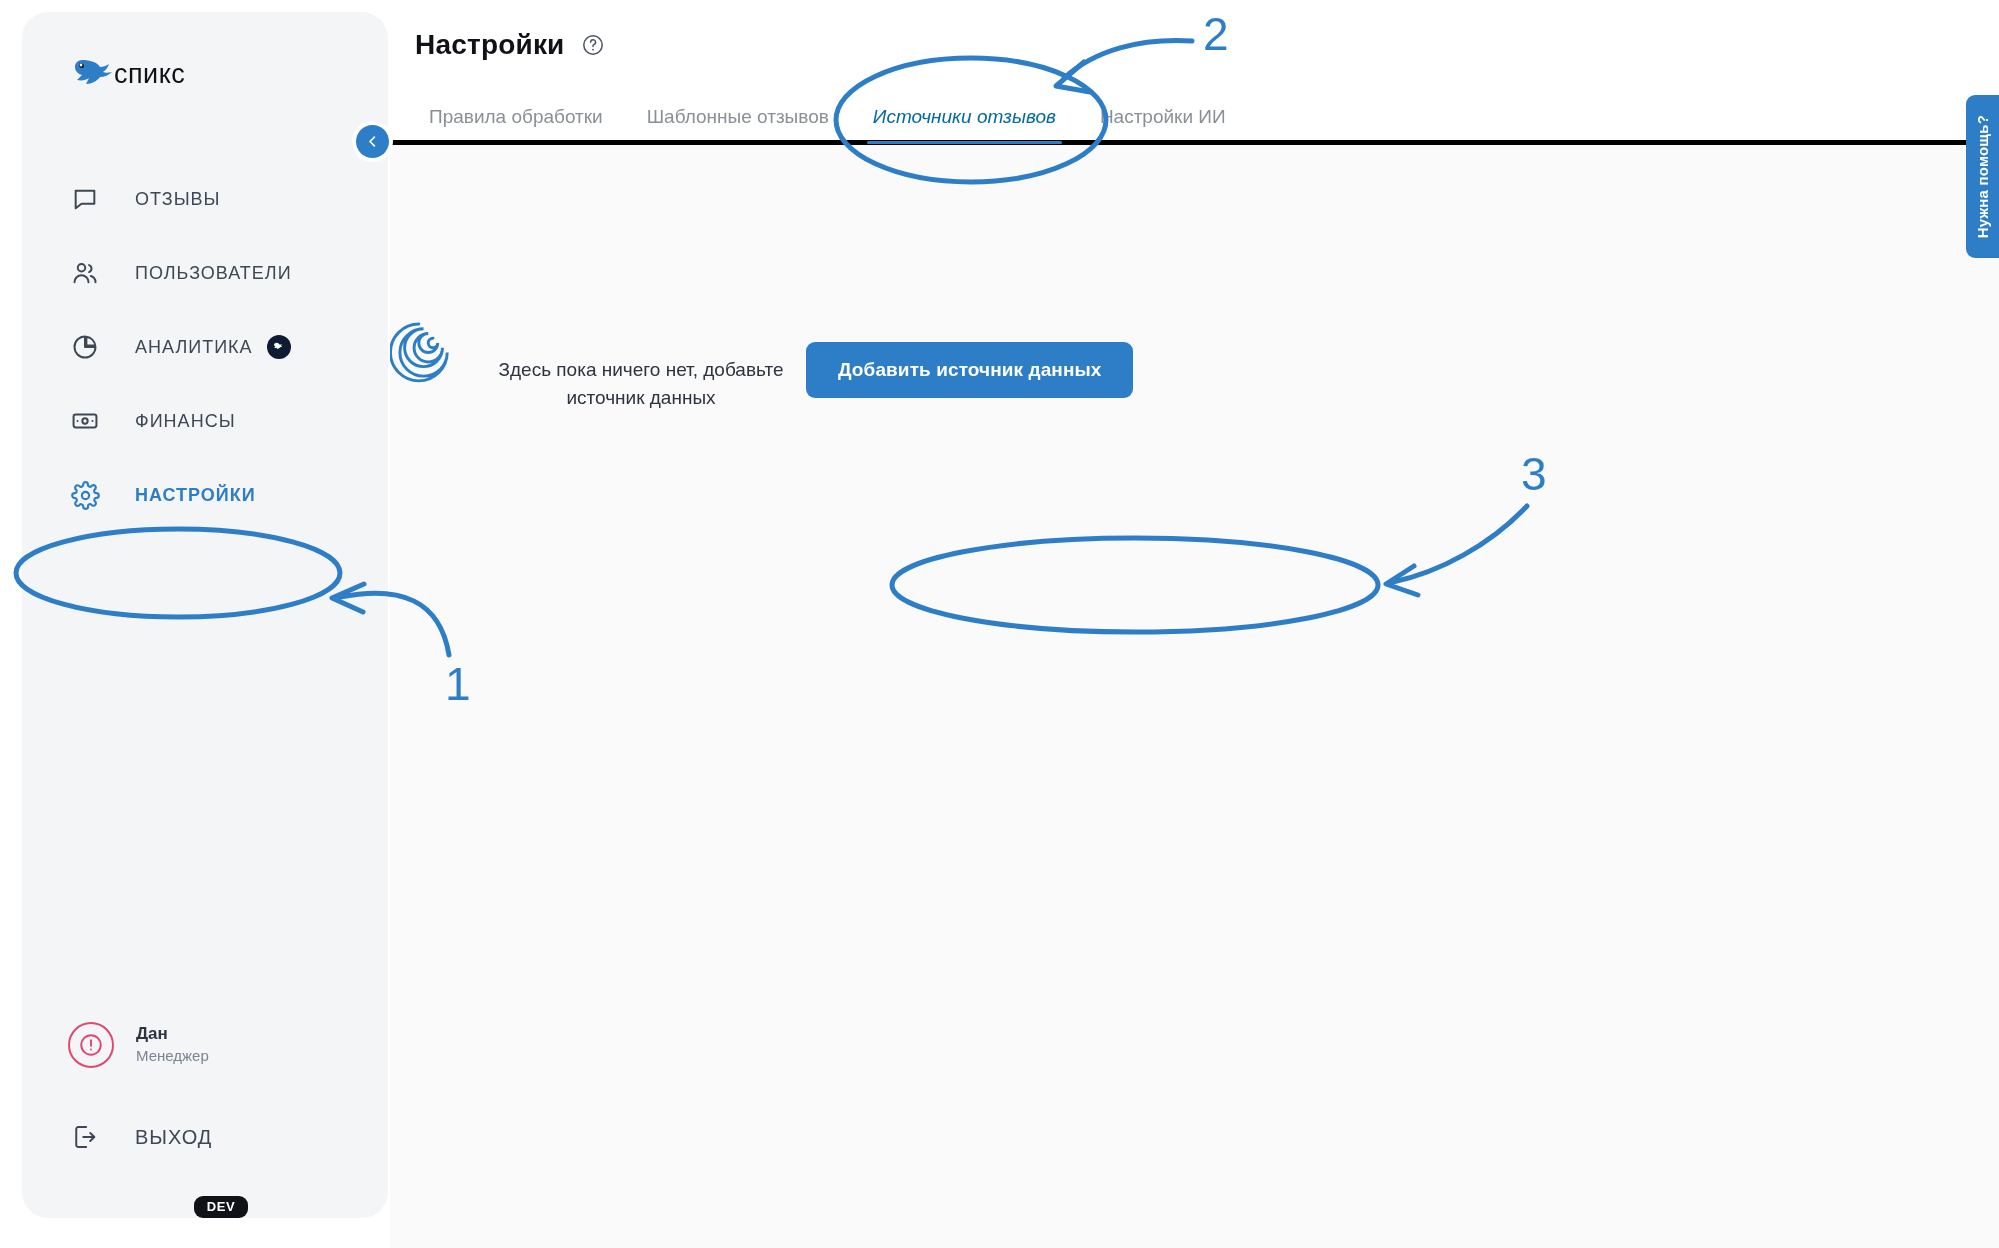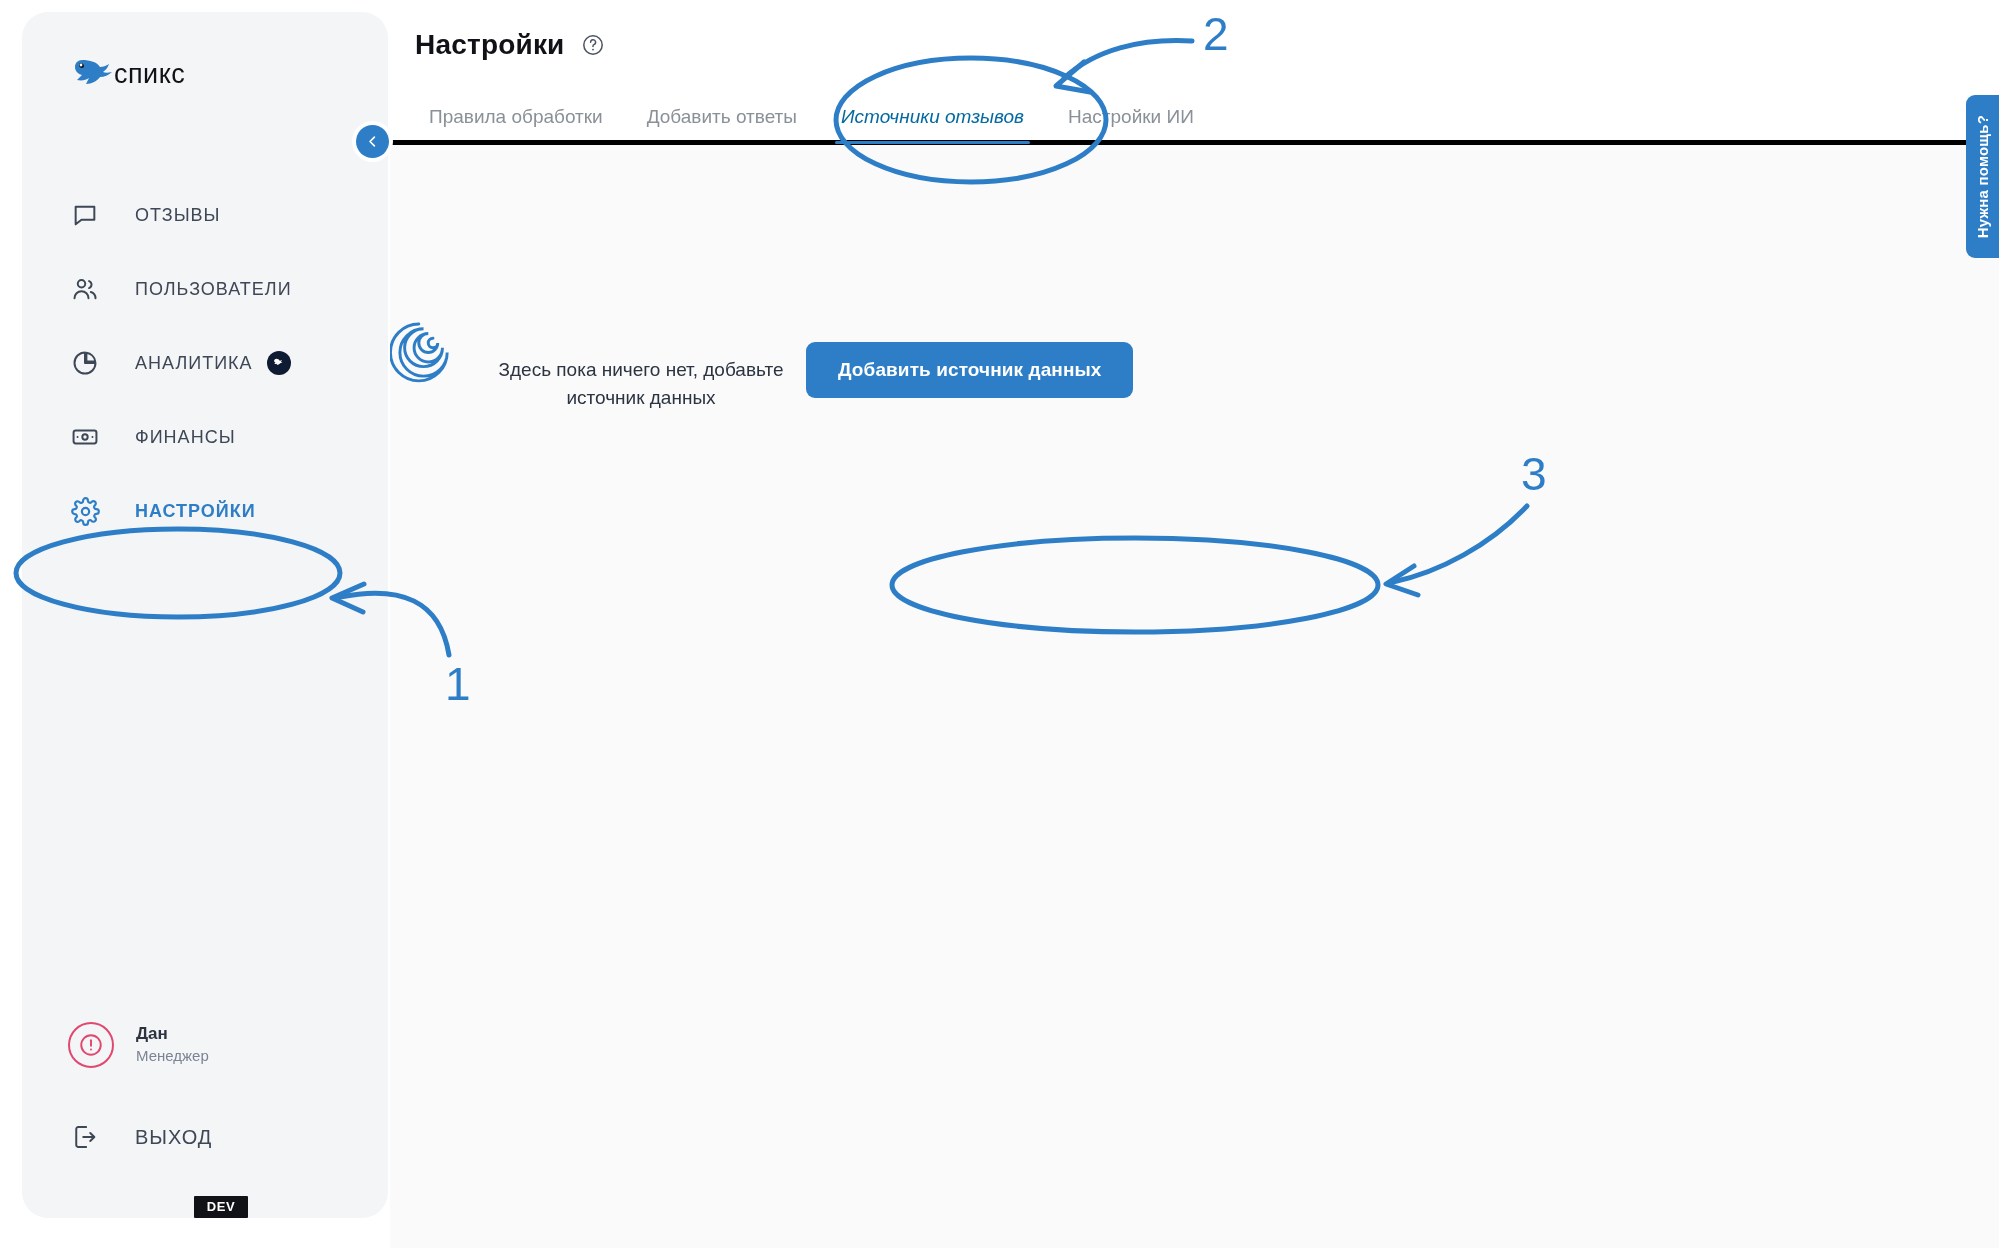--- a/index.html
+++ b/index.html
@@ -30,21 +30,21 @@
     position: absolute;
     left: 46px; top: 42px;
     display: flex; align-items: center; gap: 0;
   }
   .logo-mark { width: 46px; height: 40px; display: block; }
   .logo-text {
     font-size: 27px; font-weight: 400; color: #111217;
     letter-spacing: 0.5px;
   }
 
-  .nav { position: absolute; left: 0; top: 175px; width: 100%; }
+  .nav { position: absolute; left: 0; top: 159px; width: 100%; }
   .nav-item {
     position: relative;
     display: flex; align-items: center;
     height: 56px;
     padding-left: 46px;
     margin-bottom: 18px;
     cursor: pointer;
     user-select: none;
   }
   .nav-icon {
@@ -104,21 +104,21 @@
 
   .version-block {
     position: absolute;
     left: 0; top: 1184px; width: 100%;
     text-align: center;
   }
   .dev-badge {
     display: inline-block;
     background: #111217; color: #ffffff;
     font-size: 13px; font-weight: 600; letter-spacing: 0.6px;
-    padding: 3px 13px 4px; border-radius: 1px; margin-left: 32px;
+    padding: 3px 13px 4px; border-radius: 9px; margin-left: 32px;
   }
 
   .collapse-btn {
     position: absolute;
     left: 356px; top: 125px;
     width: 33px; height: 33px;
     background: #2d7ec7;
     border-radius: 50%;
     display: flex; align-items: center; justify-content: center;
     cursor: pointer;
@@ -354,21 +354,21 @@
           <path d="M12 16.6v.01" stroke-linecap="round" stroke-width="1.9"></path>
         </svg>
       </span>
     </div>
 
     <div class="tabs">
       <div class="tab" style="padding-top:16px;">
         <span>Правила обработки</span>
       </div>
       <div class="tab" style="padding-top:16px;">
-        <span>Добавить ответы</span>
+        <span>Шаблонные отзывов</span>
       </div>
       <div class="tab active" style="padding-top:16px;">
         <span>Источники отзывов</span>
       </div>
       <div class="tab" style="padding-top:16px;">
         <span>Настройки ИИ</span>
       </div>
     </div>
 
     <div class="empty-state">

